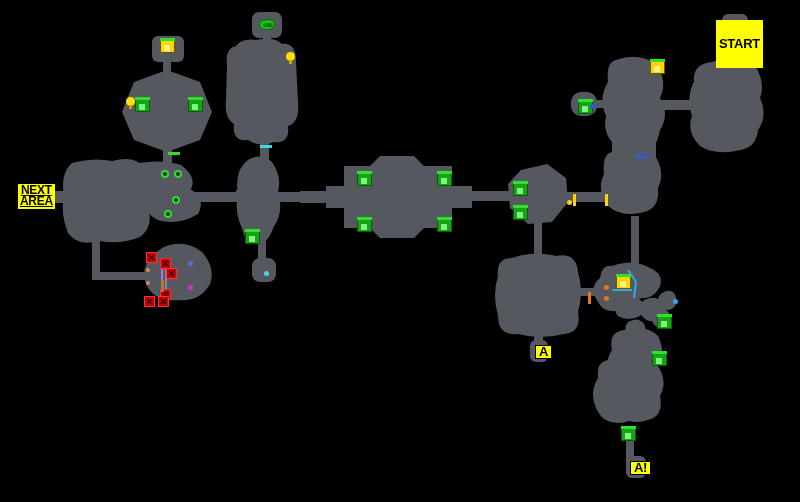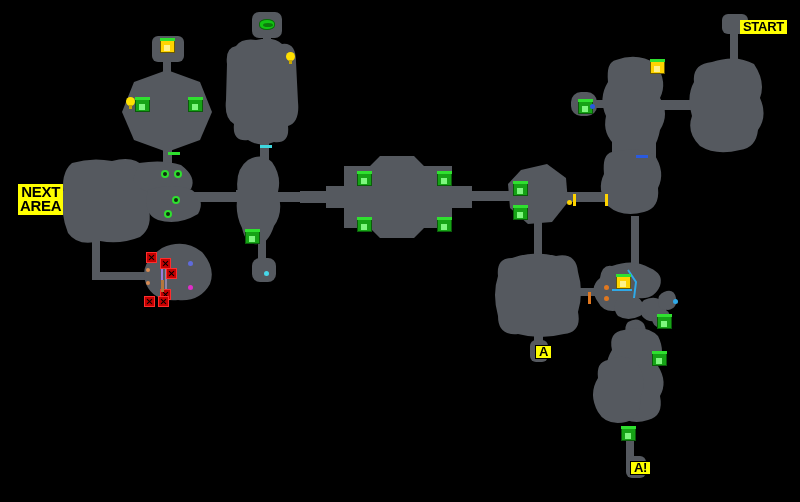--- a/index.html
+++ b/index.html
@@ -2,22 +2,22 @@
 <html><head>
 <meta charset="utf-8">
 <style>
   html,body{margin:0;padding:0;background:#000;}
   body{width:800px;height:502px;overflow:hidden;font-family:"Liberation Sans",sans-serif;}
   #map{position:relative;width:800px;height:502px;background:#000;}
   #map svg{position:absolute;left:0;top:0;}
   .lbl{position:absolute;background:#ffff00;color:#000;font-weight:bold;
        font-family:"Liberation Sans",sans-serif;line-height:0.95;
        text-align:center;letter-spacing:-0.3px;z-index:40;}
-  .lbl.start{font-size:13px;padding:1px 3px;margin-left:24px;}
-  .lbl.next{font-size:15px;padding:1px 2px;}
+  .lbl.start{font-size:13px;padding:18px 3px;}
+  .lbl.next{font-size:12px;padding:1px 2px;text-decoration:underline;}
   .lbl.aa{font-size:13px;padding:0px 3px;border:1px solid #000;}
   .icon{position:absolute;z-index:30;}
   
   .chest-g{width:15px;height:13px;background:#16a316;
            border:1px solid #0a5c0a;box-sizing:border-box;}
   .chest-g .lid{position:absolute;left:-1px;top:-3px;width:15px;height:3px;
            background:#2fe02f;}
   .chest-g .key{position:absolute;left:3px;top:4px;width:6px;height:6px;
            background:#7ef77e;}
   

